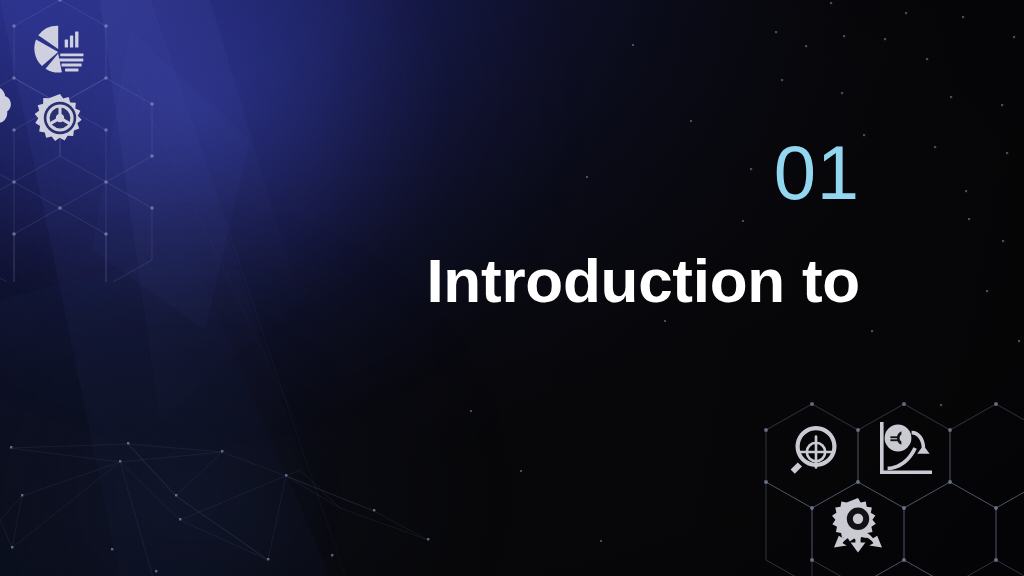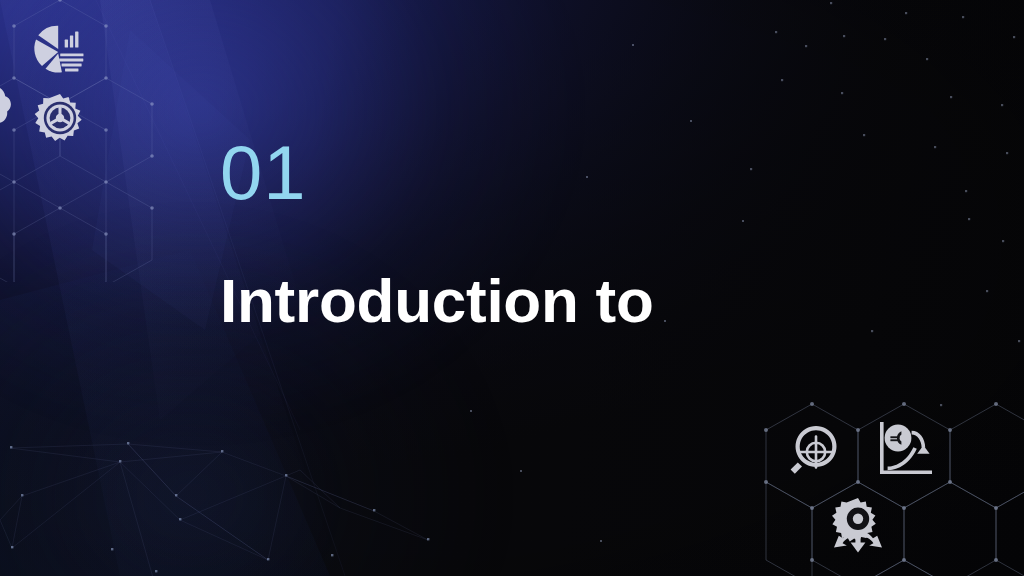--- a/index.html
+++ b/index.html
@@ -7,20 +7,21 @@
     width:1024px; height:576px; overflow:hidden;
     background:#060609;
     font-family:"Liberation Sans", sans-serif;
   }
 
   .slide {
     position:relative;
     width:1024px; height:576px;
     overflow:hidden;
     background:#07070a;
+    text-align:right;
   }
 
   
   .bg-base {
     position:absolute; inset:0;
     background:
       radial-gradient(120% 95% at -4% -8%,
         #2e3493 0%,
         #262c7e 14%,
         #1d2263 28%,
@@ -86,21 +87,21 @@
   }
   .eyebrow {
     font-size:76px;
     line-height:0.92;
     font-weight:300;
     letter-spacing:0.012em;
     color:#92d6ef;
     font-family:"Liberation Sans", sans-serif;
   }
   .title {
-    margin-top:56px;
+    margin-top:36px;
     font-size:62px;
     line-height:1.18;
     font-weight:bold;
     letter-spacing:-0.004em;
     color:#ffffff;
     font-family:"Liberation Sans", sans-serif;
   }
   .title-line { display:block; white-space:nowrap; }
 </style>
 </head>

